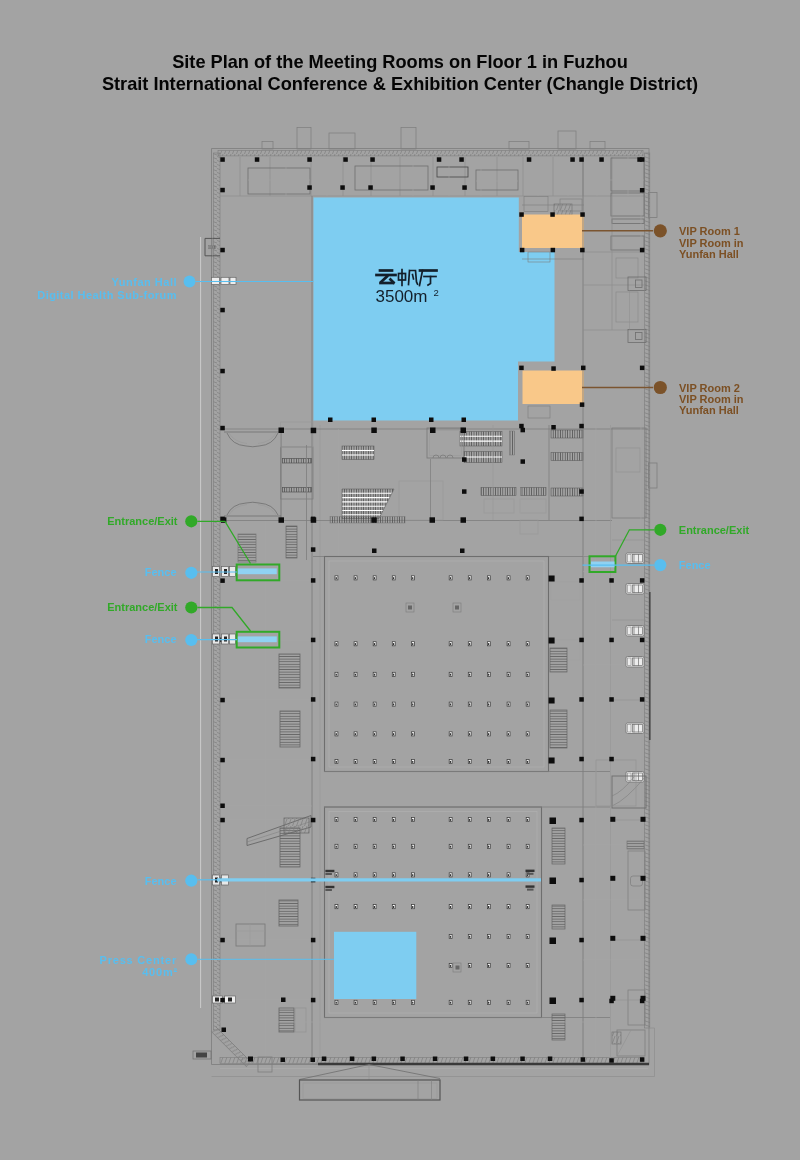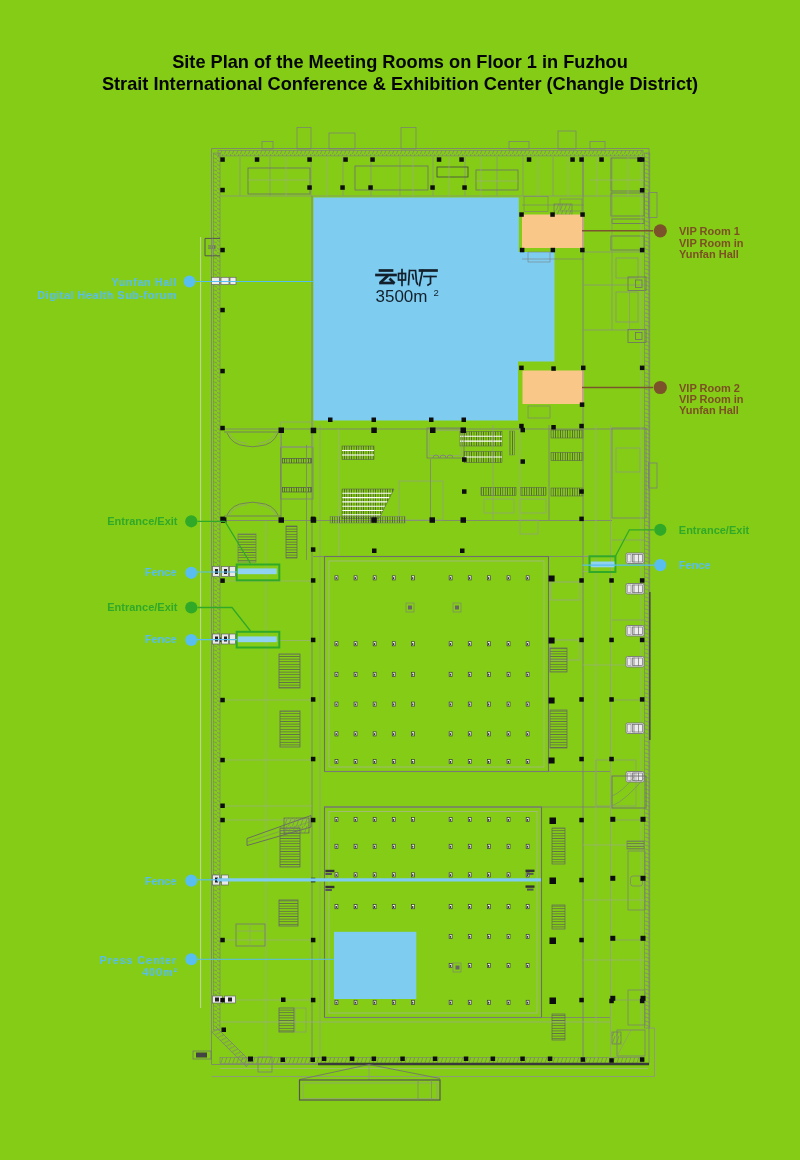--- a/index.html
+++ b/index.html
@@ -1,16 +1,16 @@
 <!DOCTYPE html>
 <html><head>
 <meta charset="utf-8">
 <style>
   html,body{margin:0;padding:0;background:#ffffff;}
-  .page{position:relative;width:800px;height:1160px;background:#84cc16;overflow:hidden;
+  .page{position:relative;width:800px;height:1160px;background:#a3a3a3;overflow:hidden;
         font-family:"Liberation Sans", sans-serif;}
   svg{position:absolute;left:0;top:0;}
   text{font-family:"Liberation Sans", sans-serif;}
 </style>
 </head>
 <body>
 <div class="page">
 <svg width="800" height="1160" viewBox="0 0 800 1160">
 <defs>
 

